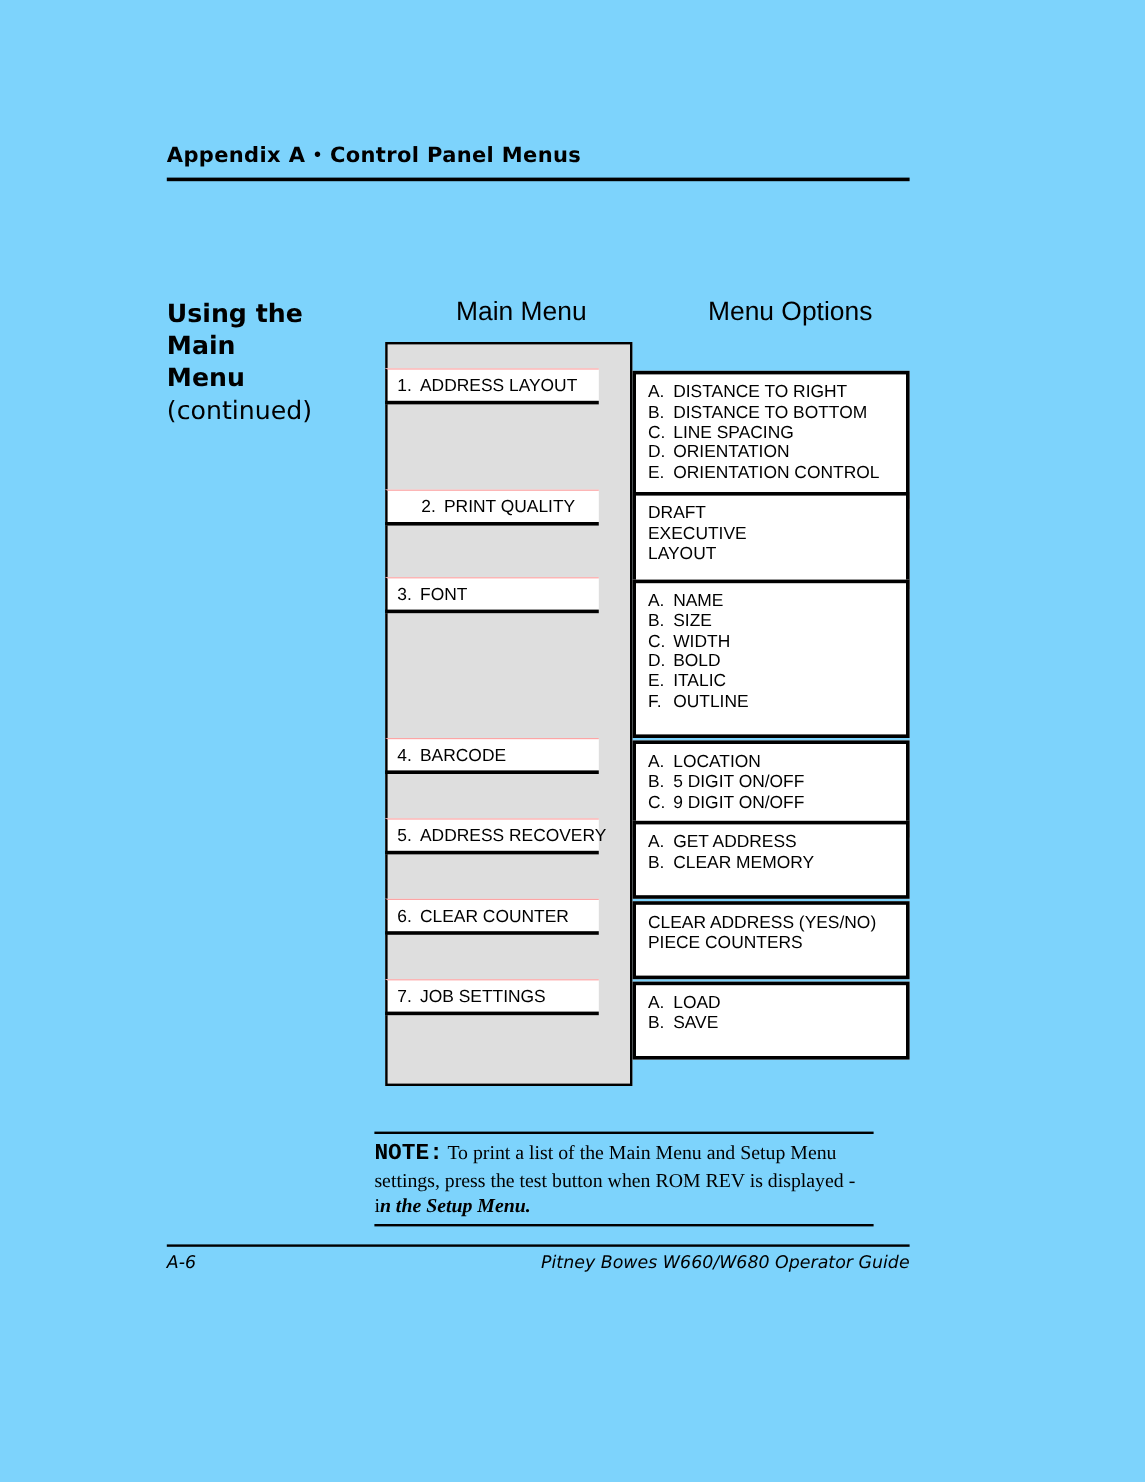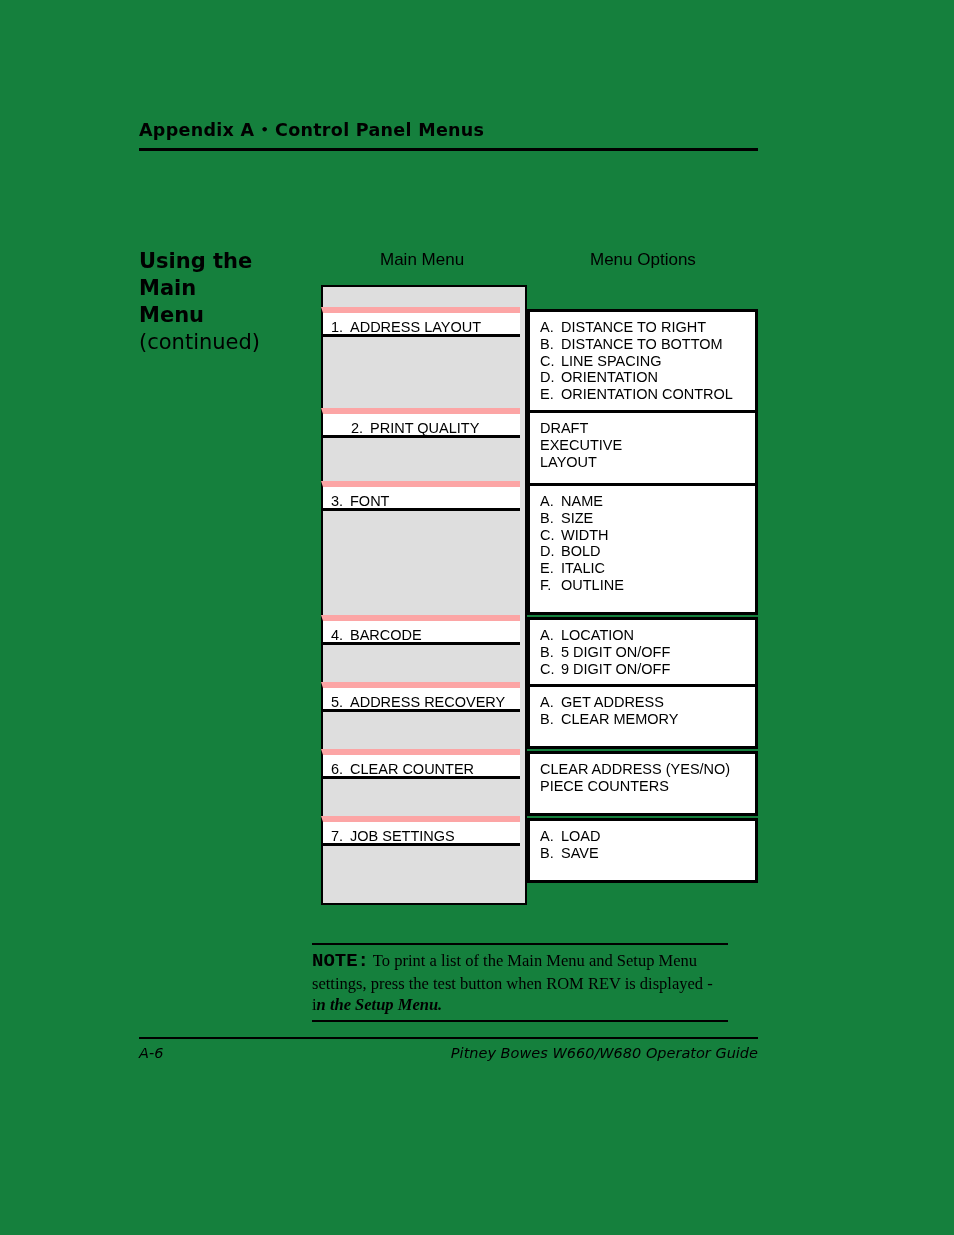--- a/index.html
+++ b/index.html
@@ -10,21 +10,21 @@
   }
   body {
     font-family: "Liberation Sans", sans-serif;
     color: #000000;
     -webkit-font-smoothing: antialiased;
   }
   #page {
     position: relative;
     width: 954px;
     height: 1235px;
-    background: #15803d;
+    background: #7dd3fc;
     overflow: hidden;
   }
 
   
   #page-header {
     position: absolute;
     left: 139px;
     top: 120px;
     width: 620px;
     height: 34px;
@@ -61,21 +61,21 @@
     font-size: 21px;
     line-height: 27px;
   }
   #side-caption .bold { font-weight: bold; }
   #side-caption .cont { font-weight: normal; }
 
   
   .col-head {
     position: absolute;
     font-family: "Liberation Sans", sans-serif;
-    font-size: 17px;
+    font-size: 22px;
     white-space: nowrap;
     line-height: 20px;
   }
   #col-head-main   { left: 380px; top: 250px; }
   #col-head-opts   { left: 590px; top: 250px; }
 
   
   #diagram {
     position: absolute;
     left: 321px;
@@ -93,24 +93,24 @@
     height: 620px;
     background: #dedede;
     border: 2px solid #000;
     box-sizing: border-box;
   }
 
   
   .menu-label {
     position: absolute;
     left: 0px;
-    width: 199px;
+    width: 178px;
     height: 30px;
     background: #ffffff;
-    border-top: 6px solid #fca5a5;
+    border-top: 1px solid #fca5a5;
     border-bottom: 3px solid #000;
     border-left: 2px solid #000;
     box-sizing: border-box;
     font-family: "Liberation Sans", sans-serif;
     font-size: 14.5px;
     line-height: 24px;
     padding: 2px 0 0 8px;
     white-space: nowrap;
   }
   .menu-label .num { display: inline-block; min-width: 19px; }

